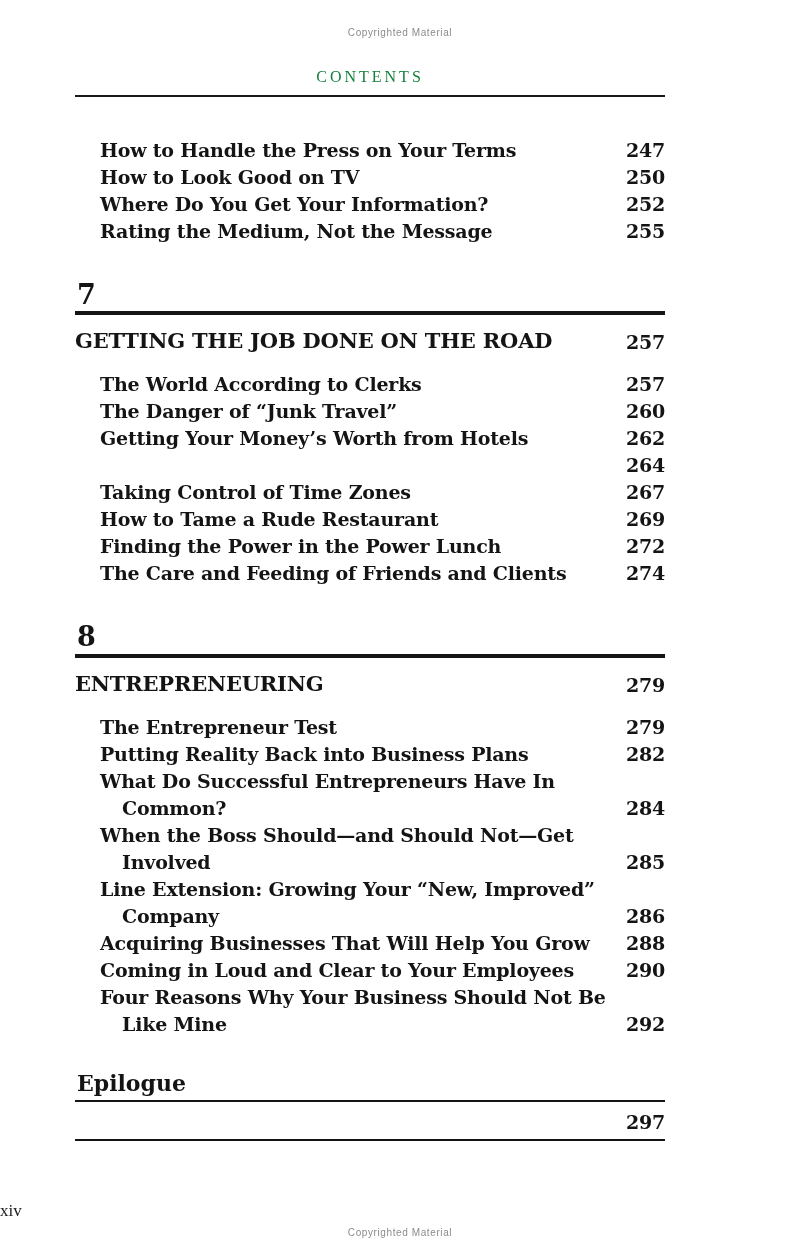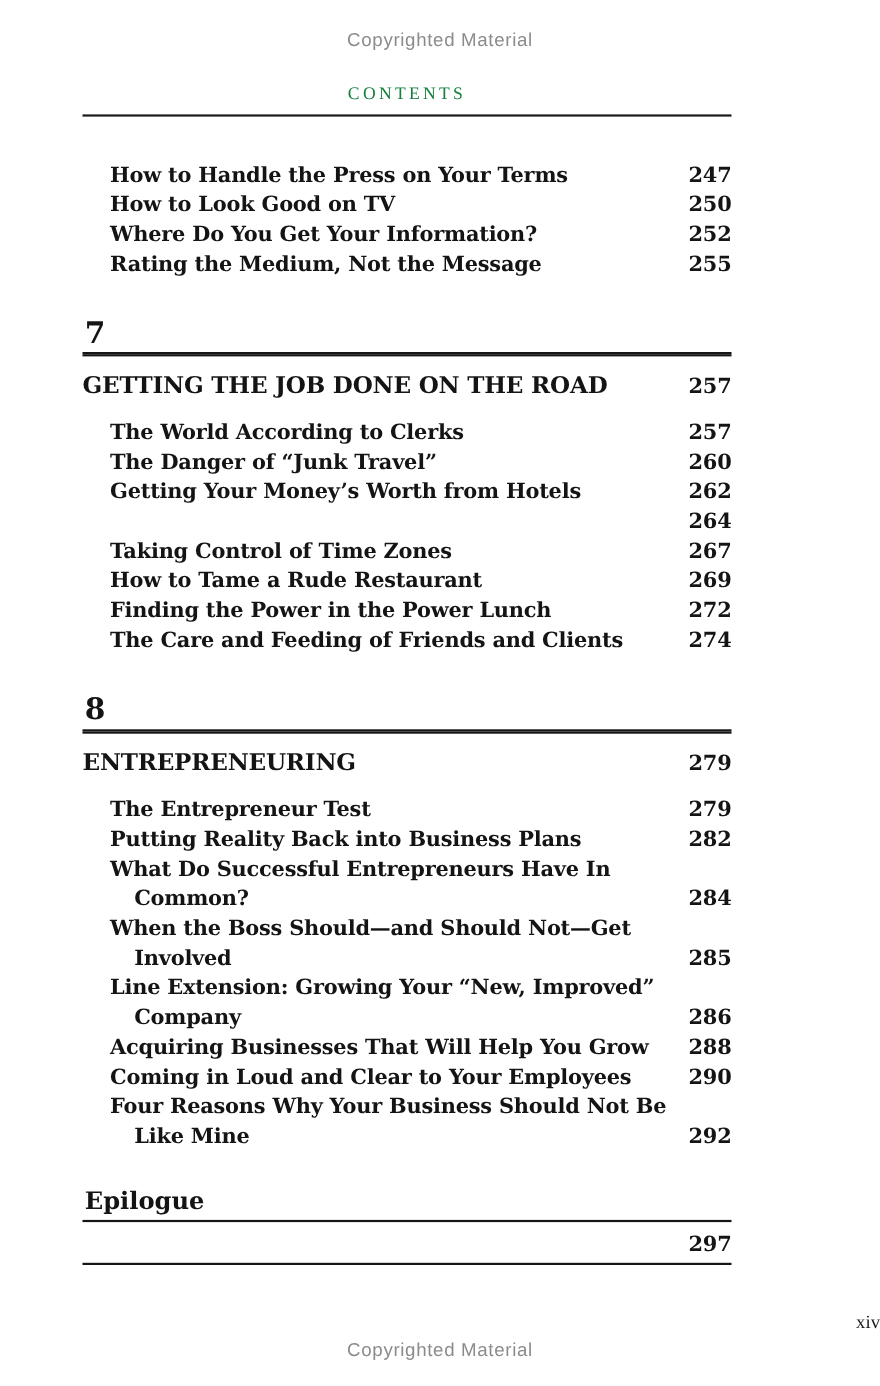--- a/index.html
+++ b/index.html
@@ -14,21 +14,21 @@
     height: 1260px;
     display: flex;
     flex-direction: column;
     background: #ffffff;
     overflow: hidden;
   }
   .copyright {
     text-align: center;
     color: #8b8b8b;
     font-family: "Liberation Sans", sans-serif;
-    font-size: 17px;
+    font-size: 10px;
     letter-spacing: 0.6px;
   }
   .copyright.top { margin-top: 27px; }
   .copyright.bottom { margin-bottom: 22px; margin-top: 6px; }
 
   .content {
     width: 590px;
     margin-left: 75px;
   }
 
@@ -98,21 +98,21 @@
   .single-rule {
     border-top: 2px solid #151515;
     margin-top: 4px;
   }
   .epilogue .chapter-title-row { margin-top: 9px; }
   .single-rule.bottom { margin-top: 6px; }
 
   
   .spacer { flex: 1; }
   .folio {
-    text-align: right;
+    text-align: left;
     font-family: "Liberation Serif", serif;
     font-weight: 400;
     font-size: 17px;
     color: #1a1a1a;
   }
 </style>
 </head>
 <body>
 
 <div class="page">

